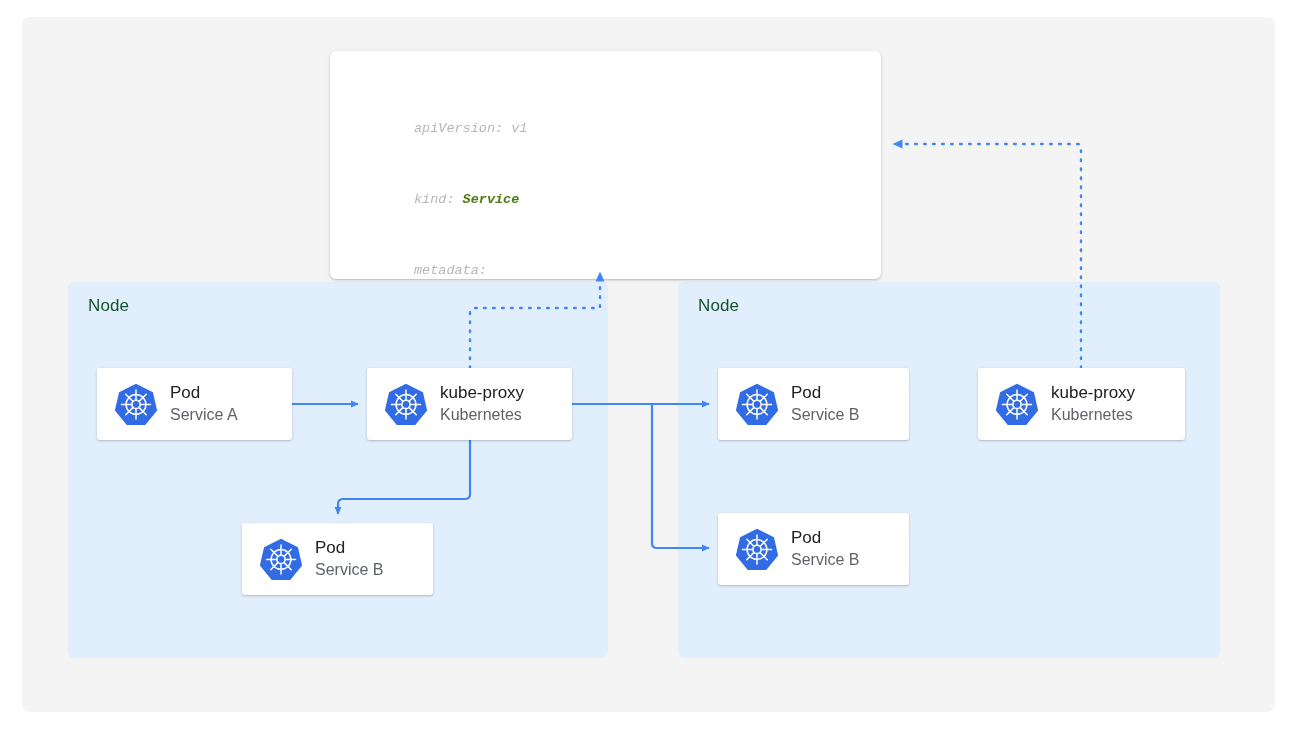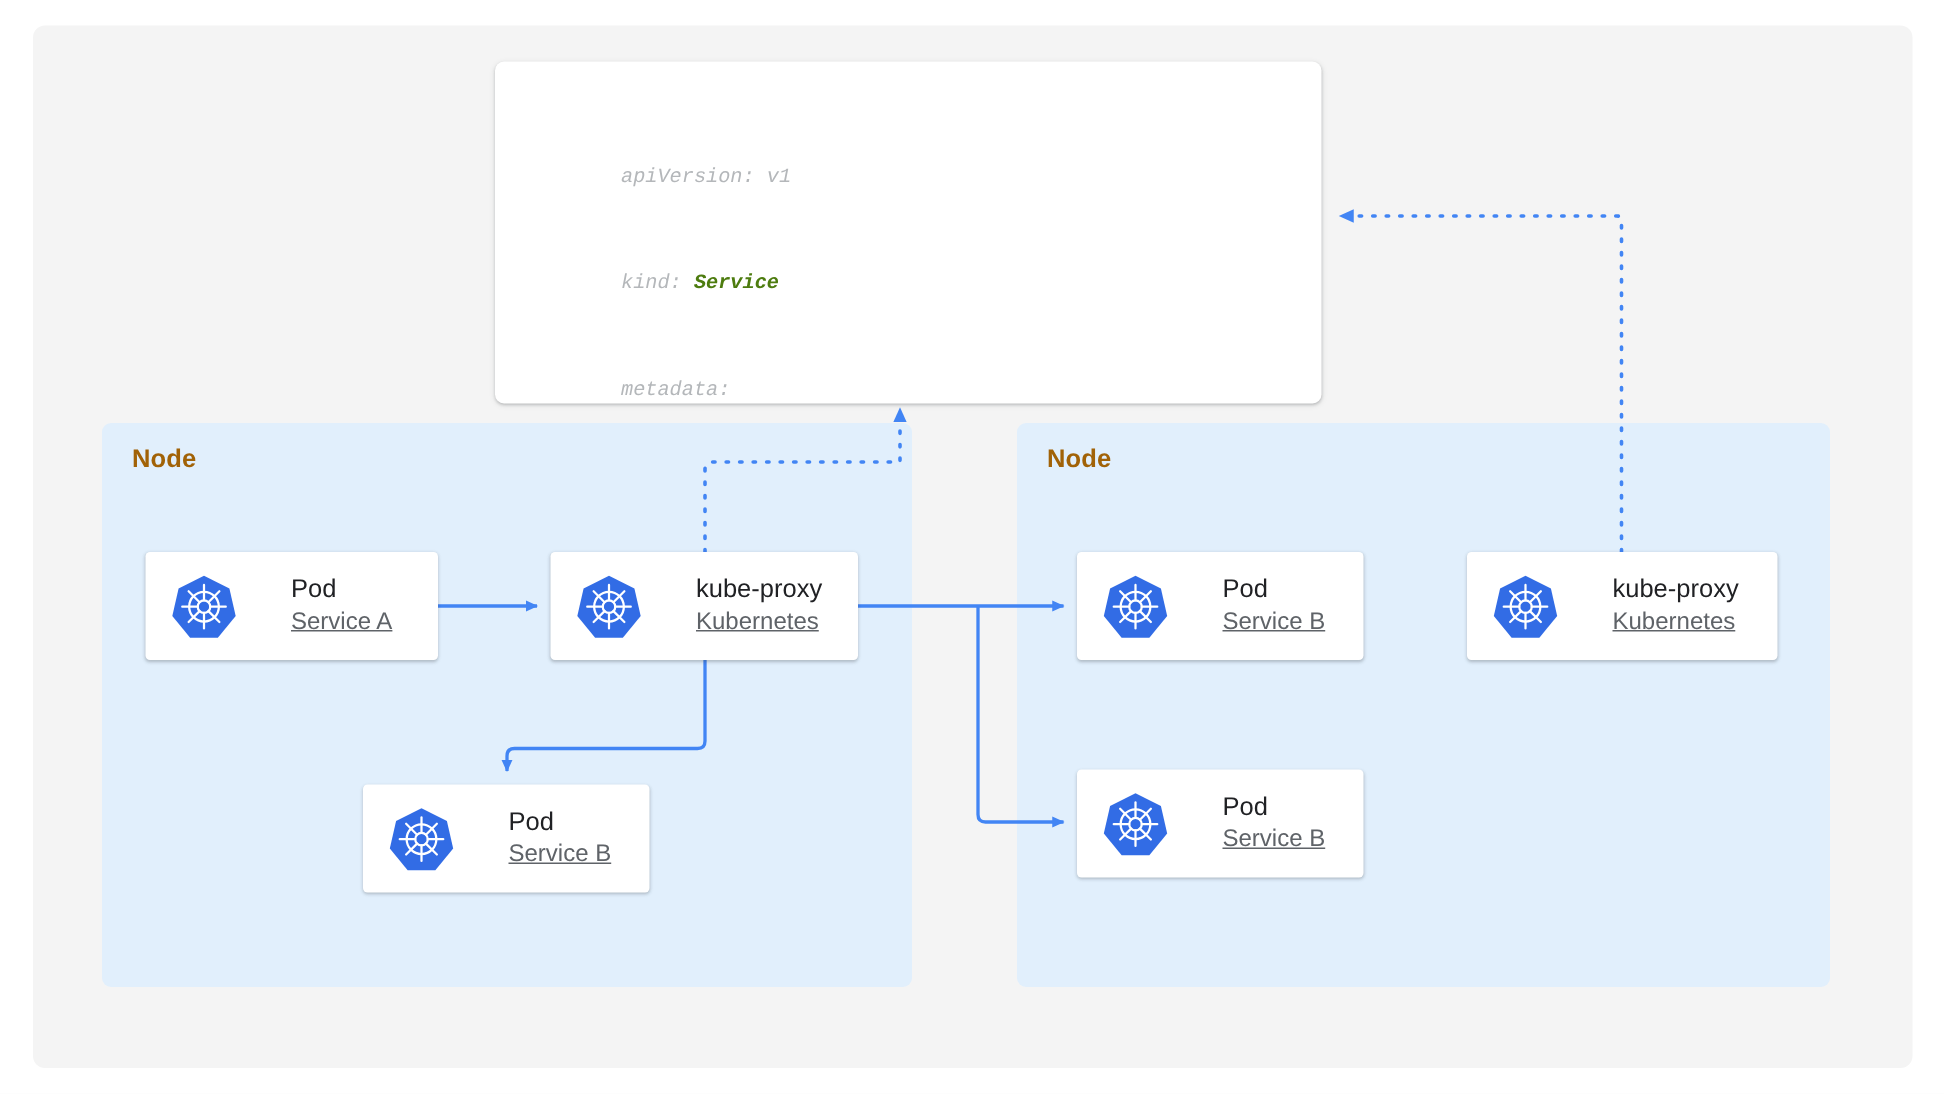--- a/index.html
+++ b/index.html
@@ -31,24 +31,23 @@
     background: #e1effc;
     border-radius: 6px;
   }
   #node-left  { left: 68px;  top: 282px; width: 540px; height: 376px; }
   #node-right { left: 678px; top: 282px; width: 542px; height: 376px; }
   .node-label {
     position: absolute;
     left: 20px;
     top: 14px;
     font-size: 17px;
-    color: #a16207;
+    color: #14532d;
     letter-spacing: .1px;
     white-space: nowrap;
-    font-weight: bold;
   }
   
   .yaml-card {
     position: absolute;
     left: 330px;
     top: 35px;
     width: 551px;
     height: 228px;
     background: #ffffff;
     border-radius: 6px;
@@ -82,37 +81,36 @@
     box-sizing: border-box;
     padding-left: 17px;
   }
   .card .k8s-logo {
     flex: 0 0 auto;
     width: 44px;
     height: 44px;
     display: block;
   }
   .card .card-text {
-    margin-left: 36px;
+    margin-left: 12px;
     display: flex;
     flex-direction: column;
     justify-content: center;
     line-height: 1.28;
   }
   .card .card-title {
     font-size: 17px;
     color: #202124;
     white-space: nowrap;
   }
   .card .card-sub {
     font-size: 16px;
     color: #5f6368;
     white-space: nowrap;
     margin-top: 1px;
-    text-decoration: underline;
   }
   #pod-a         { left: 97px;  top: 368px; width: 195px; height: 72px; }
   #kube-proxy-l  { left: 367px; top: 368px; width: 205px; height: 72px; }
   #pod-b-local   { left: 242px; top: 523px; width: 191px; height: 72px; }
   #pod-b-1       { left: 718px; top: 368px; width: 191px; height: 72px; }
   #pod-b-2       { left: 718px; top: 513px; width: 191px; height: 72px; }
   #kube-proxy-r  { left: 978px; top: 368px; width: 207px; height: 72px; }
   
   #connectors {
     position: absolute;
@@ -130,21 +128,21 @@
   <div class="canvas">
 
     <div class="node-panel" id="node-left" style="left:46px; top:265px;">
       <div class="node-label">Node</div>
     </div>
 
     <div class="node-panel" id="node-right" style="left:656px; top:265px;">
       <div class="node-label">Node</div>
     </div>
 
-    <div class="yaml-card" style="left:308px; top:24px;">
+    <div class="yaml-card" style="left:308px; top:34px;">
       <div class="yaml-body">
         <span class="yaml-line"><span>apiVersion: v1</span><span class="hl"></span></span>
         <span class="yaml-line"><span>kind: </span><span class="hl">Service</span></span>
         <span class="yaml-line"><span>metadata:</span><span class="hl"></span></span>
         
         
         
         
         
         

